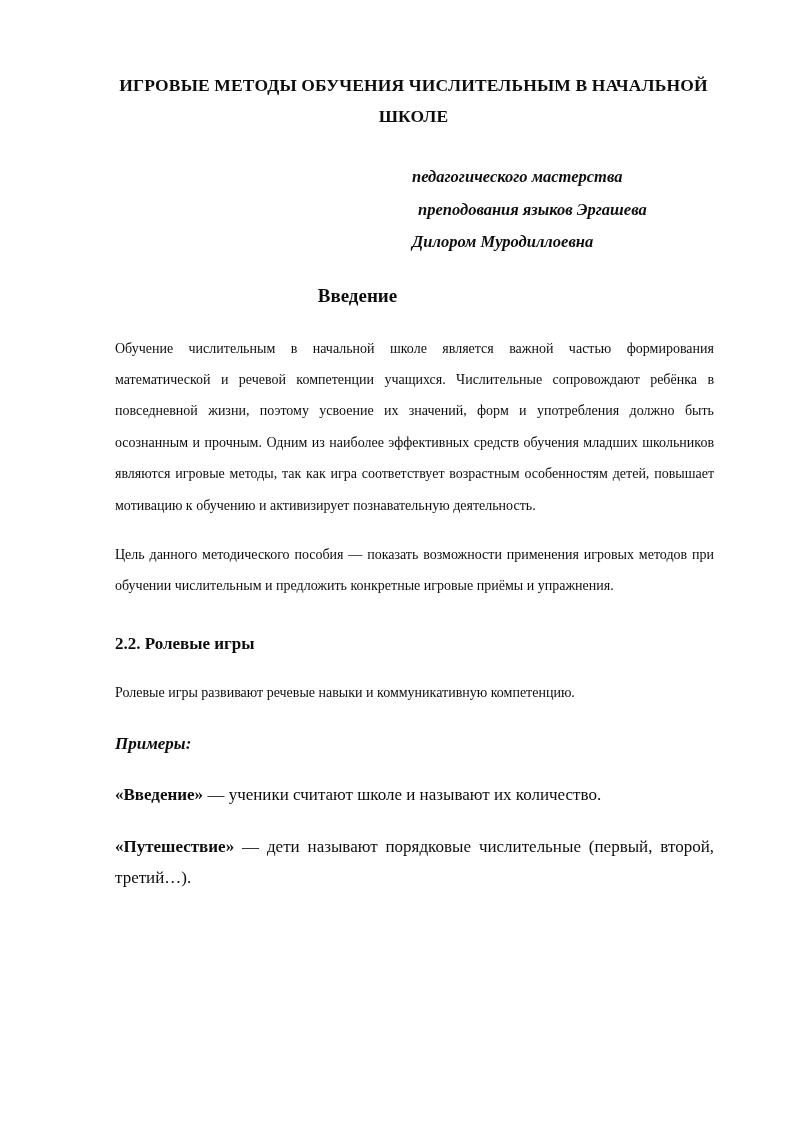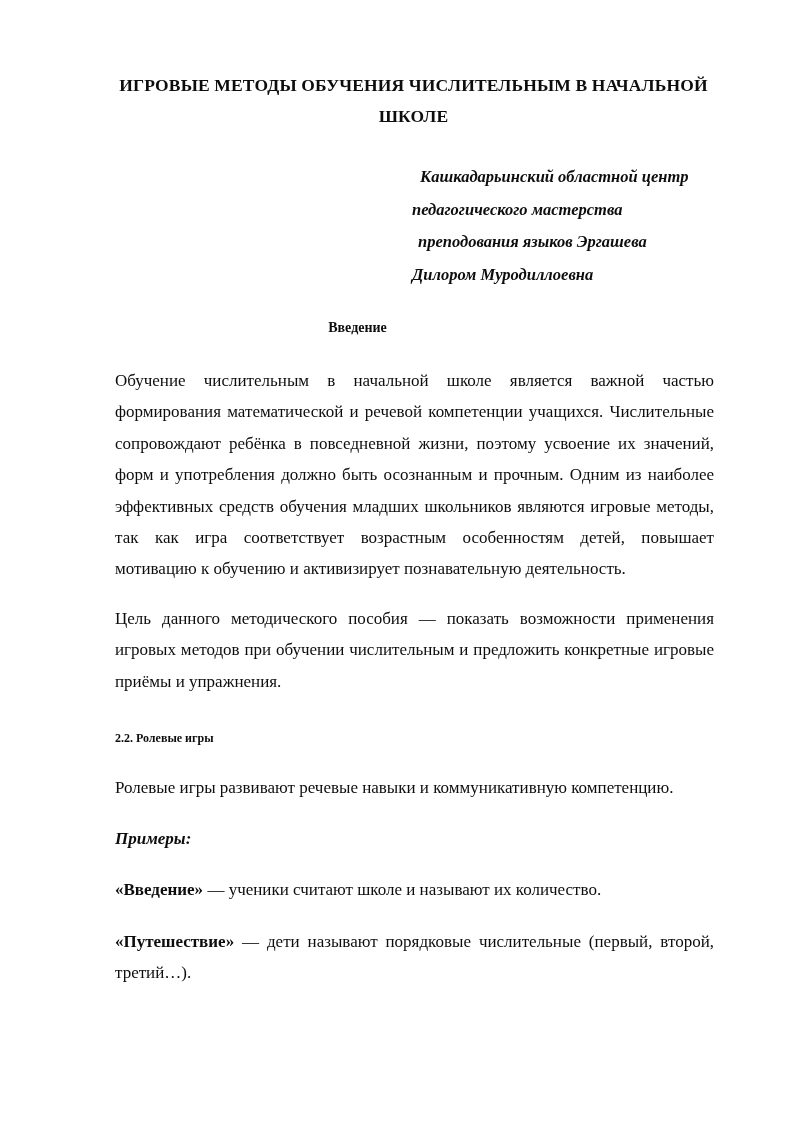--- a/index.html
+++ b/index.html
@@ -48,40 +48,40 @@
     white-space: nowrap;
     text-align: left;
   }
   .author-line.indent-1 { padding-left: 8px; }
   .author-line.indent-2 { padding-left: 0px; }
   .author-line.indent-3 { padding-left: 0px; }
   .author-line.indent-4 { padding-left: 6px; }
   .author-line.indent-5 { padding-left: 0px; }
 
   .section-heading-center {
-    font-size: 14px;
+    font-size: 19px;
     font-weight: bold;
     text-align: center;
     line-height: 31px;
     margin: 21px 0 0 0;
     padding-right: 114px;
   }
 
   p.body-par {
-    font-size: 17px;
+    font-size: 14px;
     line-height: 31.4px;
     text-align: justify;
     text-justify: inter-word;
     margin: 18px 0 0 0;
     hyphens: none;
   }
   p.body-par.first { margin-top: 22px; }
 
   .section-heading-left {
-    font-size: 12px;
+    font-size: 17px;
     font-weight: bold;
     text-align: left;
     line-height: 31px;
     margin: 26px 0 0 0;
   }
 
   .lead-label {
     font-size: 17px;
     font-weight: bold;
     line-height: 31px;
@@ -99,21 +99,20 @@
   p.example b { font-weight: bold; }
 </style>
 </head>
 <body>
 
 <div class="page">
 
   <h1 class="doc-title">ИГРОВЫЕ МЕТОДЫ ОБУЧЕНИЯ ЧИСЛИТЕЛЬНЫМ В НАЧАЛЬНОЙ ШКОЛЕ</h1>
 
   <div class="author-block">
-    <div class="author-line indent-1">Кашкадарьинский областной  центр</div>
     <div class="author-line indent-2">педагогического  мастерства</div>
     <div class="author-line indent-4">преподования языков Эргашева</div>
     <div class="author-line indent-5">Дилором   Муродиллоевна</div>
   </div>
 
   <h2 class="section-heading-center">Введение</h2>
 
   <p class="body-par first">Обучение числительным в начальной школе является важной частью формирования математической и речевой компетенции учащихся. Числительные сопровождают ребёнка в повседневной жизни, поэтому усвоение их значений, форм и употребления должно быть осознанным и прочным. Одним из наиболее эффективных средств обучения младших школьников являются игровые методы, так как игра соответствует возрастным особенностям детей, повышает мотивацию к обучению и активизирует познавательную деятельность.</p>
 
   <p class="body-par">Цель данного методического пособия — показать возможности применения игровых методов при обучении числительным и предложить конкретные игровые приёмы и упражнения.</p>

